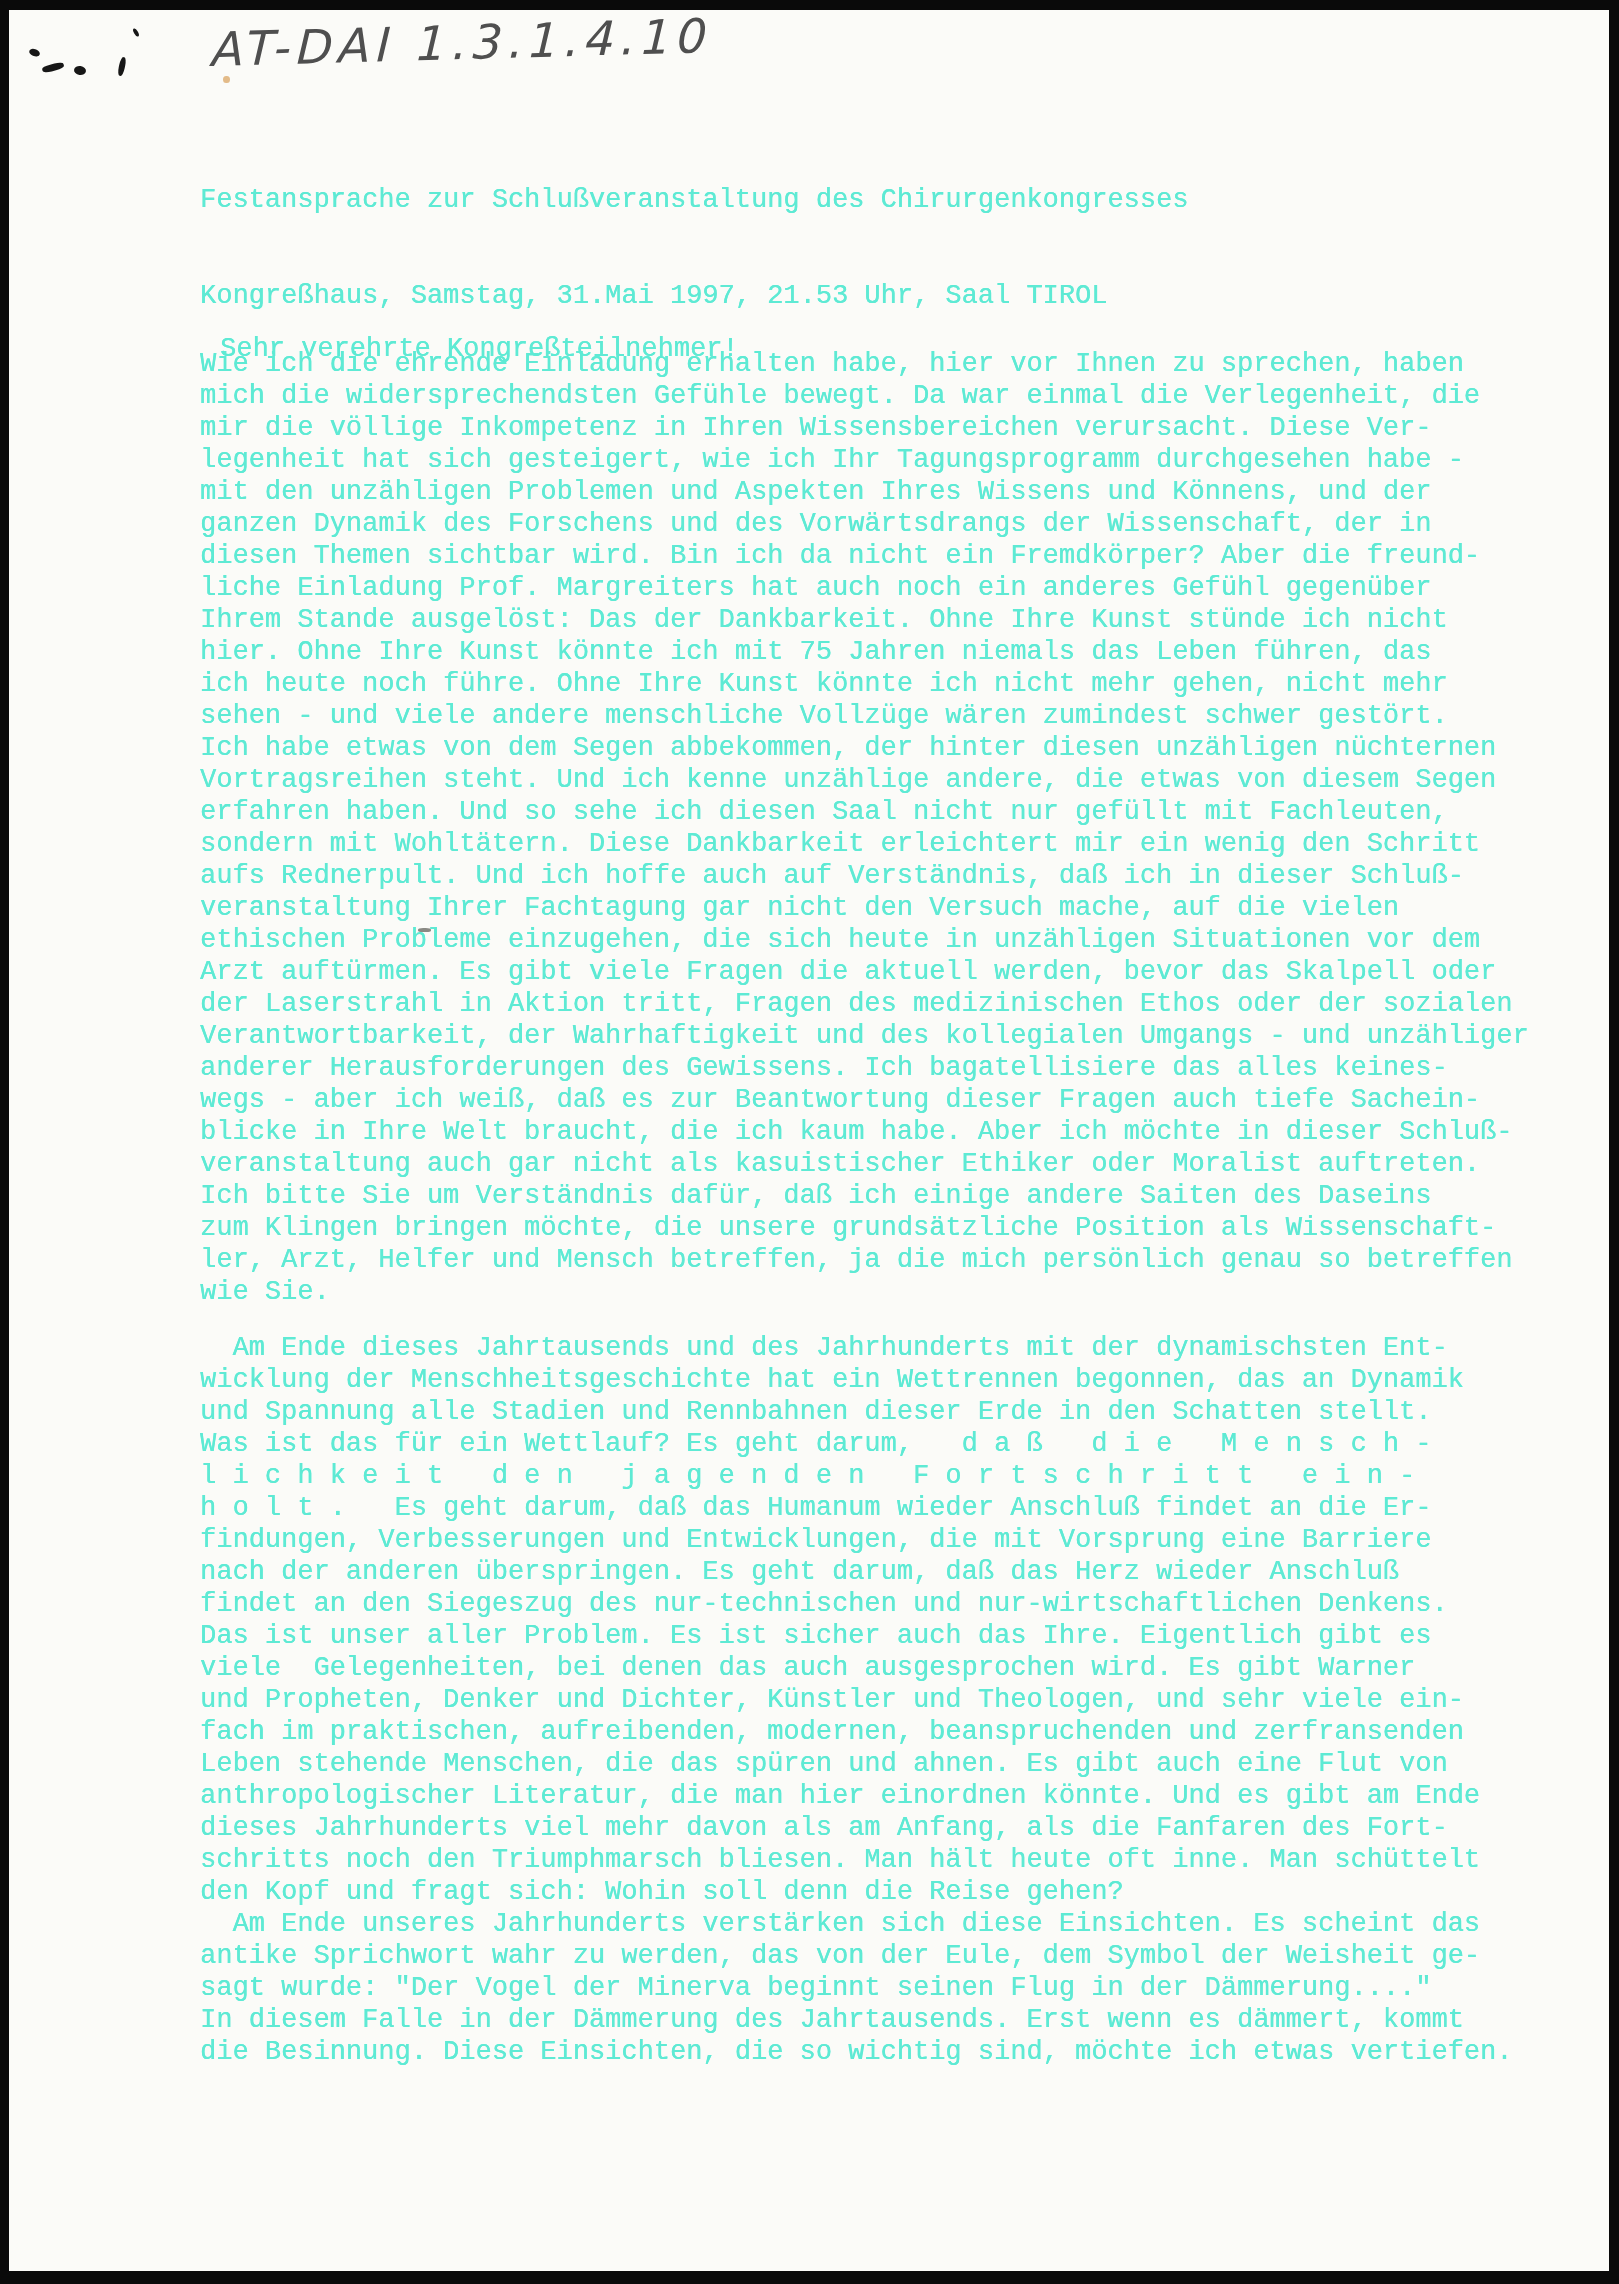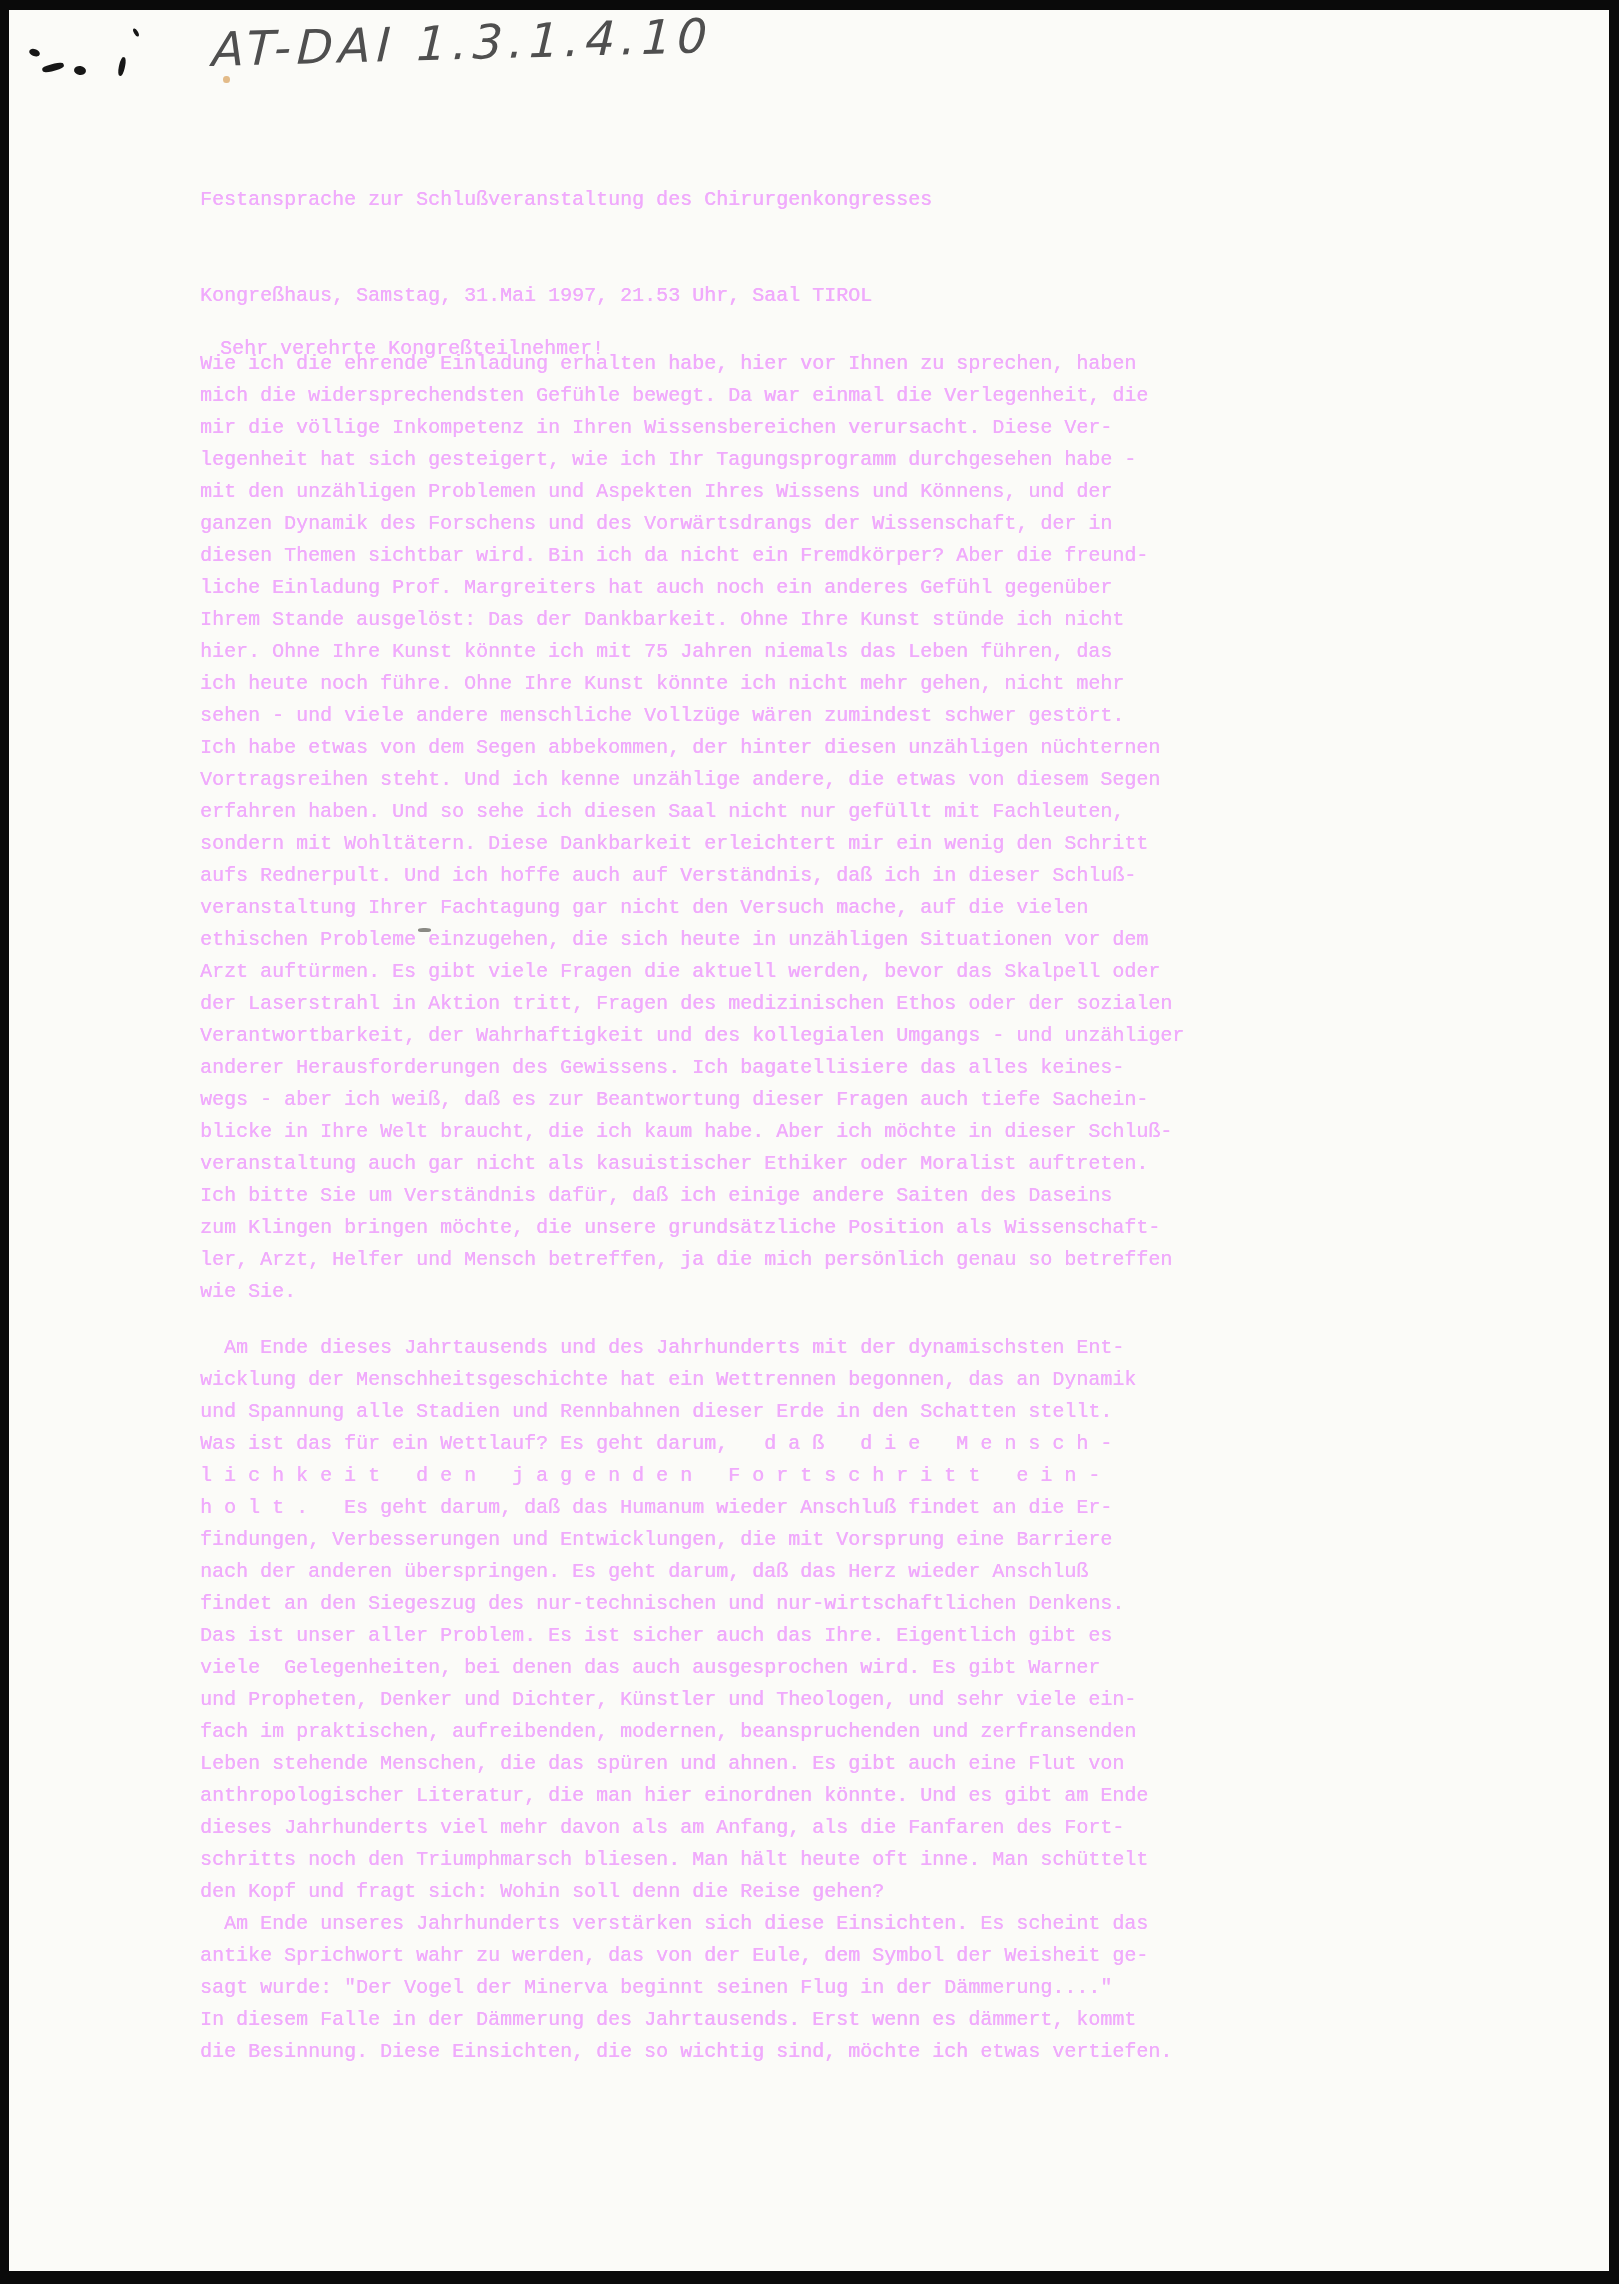--- a/index.html
+++ b/index.html
@@ -20,22 +20,22 @@
     left:212px;top:14.6px;
     color:#4f4f4f;
     font-family:"DejaVu Sans",sans-serif;
     font-style:italic;
     font-size:47px;
     letter-spacing:5.7px;
     transform:rotate(-1.6deg) skewX(-4deg);
     white-space:pre;
   }
   .typewriter{
-    color:#f0abfc;
-    font-size:20px;
+    color:#5eead4;
+    font-size:27px;
     line-height:32px;
     white-space:pre;
     text-shadow:0.3px 0 0 currentColor;
   }
   .title-block{position:absolute;left:200px;top:120px;}
   .salutation-block{position:absolute;left:200px;top:269px;margin-left:20px;}
   .body-block{position:absolute;left:200px;top:348px;}
   .para + .para{margin-top:24px;}
   .line{height:32px;}
   .speck{position:absolute;background:#171717;border-radius:50%;}

